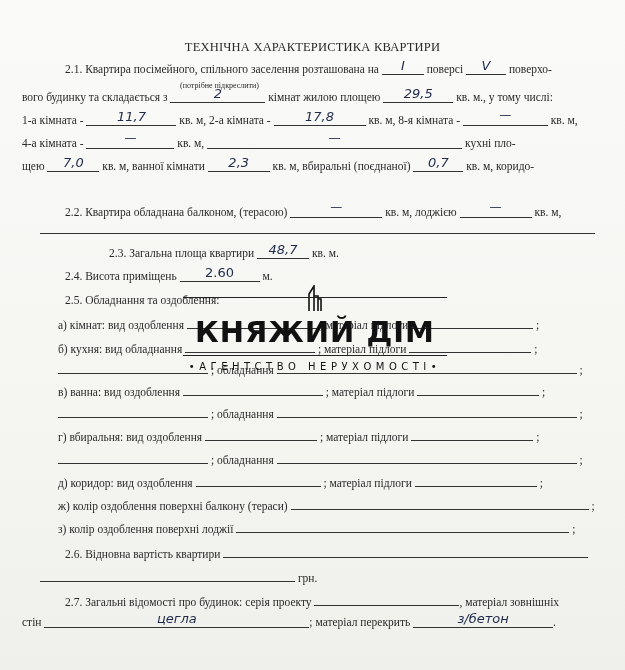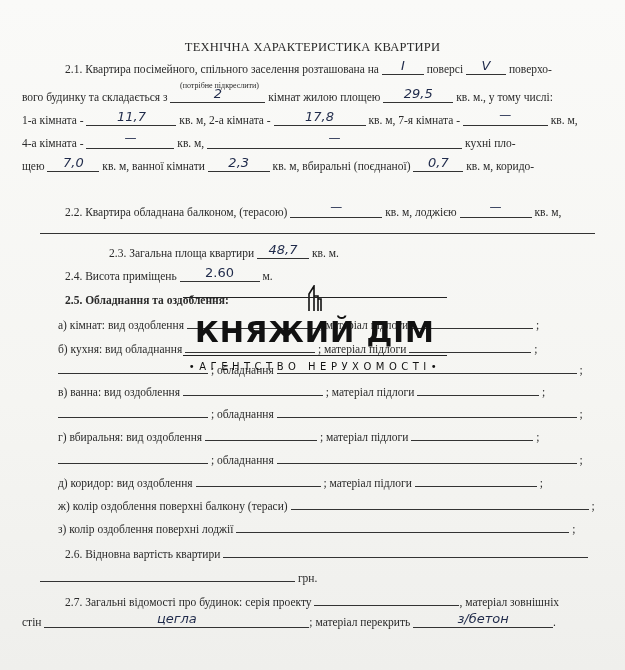--- a/index.html
+++ b/index.html
@@ -74,21 +74,21 @@
     <span>кімнат жилою площею</span>
     <span class="blank" style="width:70px;"><span class="hw">29,5</span></span>
     <span>кв. м., у тому числі:</span>
   </div>
 
   <div class="line" style="top:113px; left:22px;">
     <span>1-а кімната -</span>
     <span class="blank" style="width:90px;"><span class="hw">11,7</span></span>
     <span>кв. м, 2-а кімната -</span>
     <span class="blank" style="width:92px;"><span class="hw">17,8</span></span>
-    <span>кв. м, 7-я кімната -</span>
+    <span>кв. м, 8-я кімната -</span>
     <span class="blank" style="width:85px;"><span class="hw dash">—</span></span>
     <span>кв. м,</span>
   </div>
 
   <div class="line" style="top:136px; left:22px;">
     <span>4-а кімната -</span>
     <span class="blank" style="width:88px;"><span class="hw dash">—</span></span>
     <span>кв. м,</span>
     <span class="blank" style="width:255px;"><span class="hw dash">—</span></span>
     <span>кухні пло-</span>
@@ -119,21 +119,21 @@
     <span class="blank" style="width:52px;"><span class="hw">48,7</span></span>
     <span>кв. м.</span>
   </div>
 
   <div class="line" style="top:269px; left:65px;">
     <span>2.4. Висота приміщень</span>
     <span class="blank" style="width:80px;"><span class="hw" style="font-style:normal;">2.60</span></span>
     <span>м.</span>
   </div>
 
-  <div class="line" style="top:293px; left:65px;font-weight:bold;">2.5. Обладнання та оздоблення:</div>
+  <div class="line" style="top:293px; left:65px;">2.5. Обладнання та оздоблення:</div>
 
   <div class="line" style="top:316px; left:58px;">
     <span>а) кімнат: вид оздоблення</span>
     <span class="blank" style="width:130px;"></span>
     <span>; матеріал підлоги</span>
     <span class="blank" style="width:122px;"></span>
     <span>;</span>
   </div>
 
   <div class="line" style="top:340px; left:58px;">

